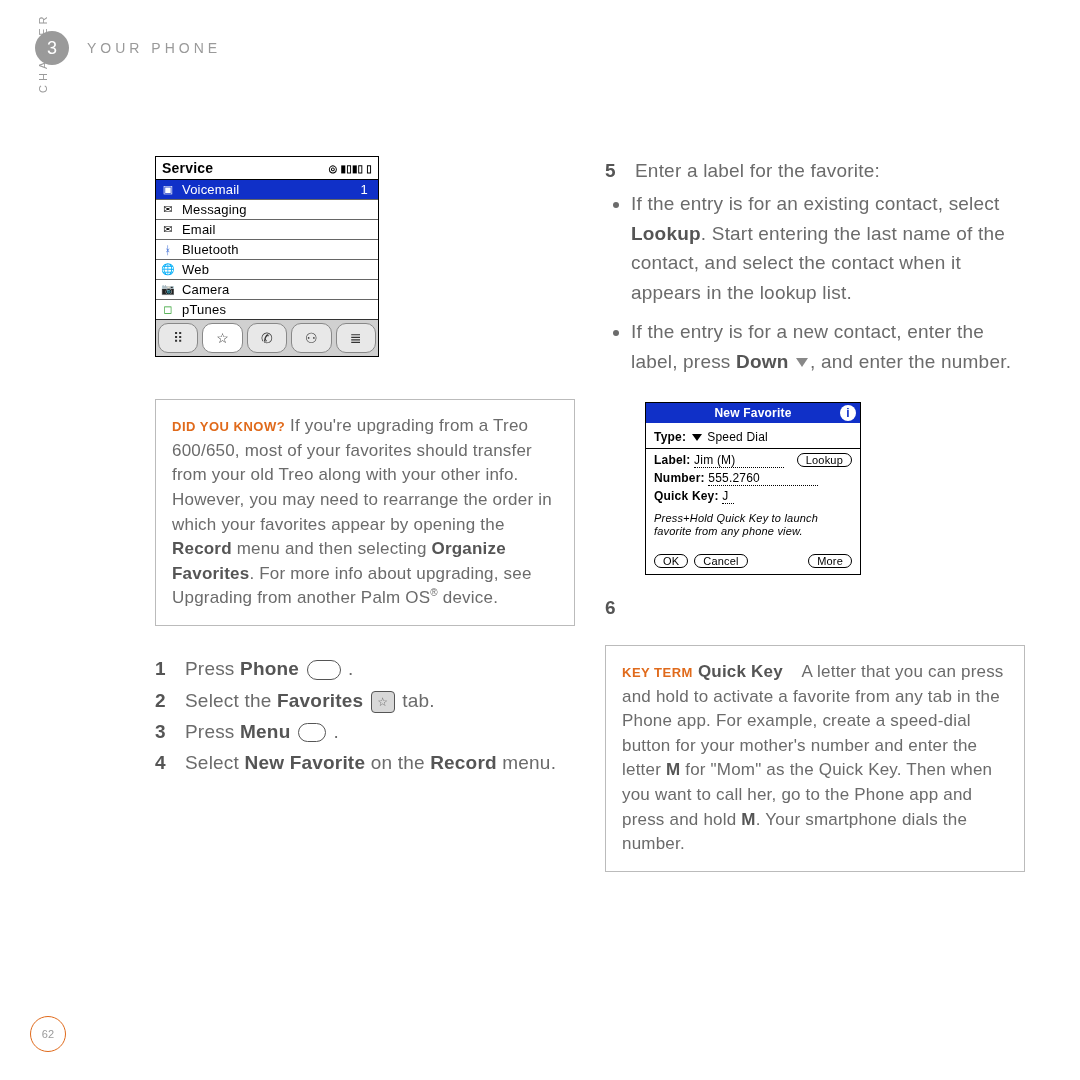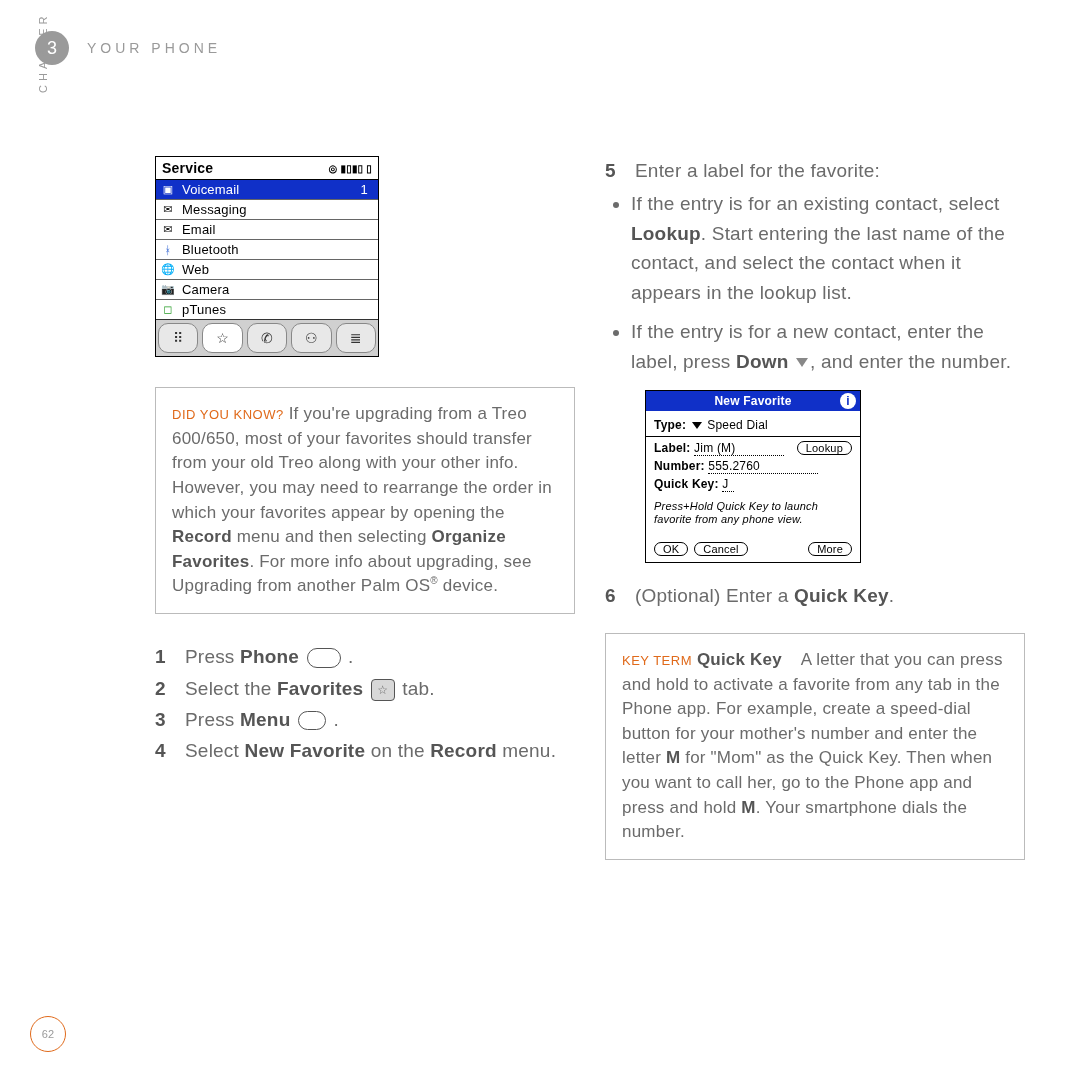--- a/index.html
+++ b/index.html
@@ -51,21 +51,21 @@
     margin-top: 90px;
   }
   .col {
     width: 420px;
   }
   
   .shot1 {
     width: 222px;
     border:1px solid #000;
     background:#fff;
-    margin-bottom: 30px;
+    margin-bottom: 42px;
   }
   .shot1-title {
     background:#fff; font-weight:bold; color:#000;
     font-size:14px; padding:3px 6px; border-bottom:1px solid #000;
     display:flex; justify-content:space-between; align-items:center;
   }
   .status-icons { display:flex; gap:3px; align-items:center; }
   .sig { font-size:10px; color:#000;}
   .shot1-row {
     display:flex; align-items:center;
@@ -91,21 +91,21 @@
   .shot1-tab.active { background:#fff;}
   
   .callout {
     border:1px solid #bbb;
     padding: 14px 16px;
     font-size: 17px;
     line-height: 1.45;
     color:#6b6b6b;
     margin-bottom: 28px;
   }
-  .callout .lead { color:#e06a1b; font-weight:normal; font-size:13px; letter-spacing:0.5px;}
+  .callout .lead { color:#e06a1b; font-weight:bold; font-size:13px; letter-spacing:0.5px;}
   .callout .bold { font-weight:bold; color:#555;}
   .callout .link { }
   .sup { font-size:10px; vertical-align: super;}
   
   .sect-head { font-weight:bold; color:#555; font-size:19px; margin: 14px 0 10px;}
   
   .step { display:flex; gap:14px; font-size:19px; color:#6b6b6b; line-height:1.55; margin-bottom:2px;}
   .step .n { font-weight:bold; color:#555; width:16px; flex:none;}
   .step .b { font-weight:bold; color:#555; }
   .inline-icon {
@@ -114,21 +114,21 @@
     vertical-align:middle; position:relative; margin:0 2px;
   }
   .inline-icon.square { width:22px; height:20px; border-radius:4px; background:#d8d8d8;}
   .inline-icon.menu { width:26px; height:17px; border-radius:10px;}
   .tri-down {
     display:inline-block; width:0; height:0;
     border-left:6px solid transparent; border-right:6px solid transparent;
     border-top:9px solid #888; vertical-align:middle; margin:0 2px;
   }
   
-  ul.bul { margin: 4px 0 14px 26px; padding:0; }
+  ul.bul { margin: 4px 0 26px 26px; padding:0; }
   ul.bul li { font-size:19px; color:#6b6b6b; line-height:1.55; margin-bottom:10px; list-style: disc;}
   ul.bul li .b { font-weight:bold; color:#555;}
   
   .shot2 {
     width: 214px; border:1px solid #000; background:#fff;
     margin: 12px 0 18px 40px; font-size:12px; color:#000;
   }
   .shot2-title {
     background:#1030c8; color:#fff; font-weight:bold;
     text-align:center; padding:3px 0; position:relative;
@@ -293,21 +293,20 @@
             <span class="pill-btn">OK</span>
             <span class="pill-btn">Cancel</span>
             <span class="spacer"></span>
             <span class="pill-btn">More</span>
           </div>
         </div>
       </div>
 
       <div class="step">
         <span class="n">6</span>
-        <span><span>(Optional)  Enter a </span><span class="b">Quick Key</span><span>.</span></span>
       </div>
 
       <div class="callout" style="margin-top:22px;">
         <span class="lead">KEY TERM</span>
         <span class="bold"> <span>Quick Key</span></span>&nbsp;&nbsp;&nbsp;
         <span>A letter that you can press and hold to activate a favorite from any tab in the Phone app. For example, create a speed-dial button for your mother's number and enter the letter </span><span class="bold">M</span><span> for "Mom" as the Quick Key. Then when you want to call her, go to the Phone app and press and hold </span><span class="bold">M</span><span>. Your smartphone dials the number.</span>
       </div>
     </div>
   </div>
 

